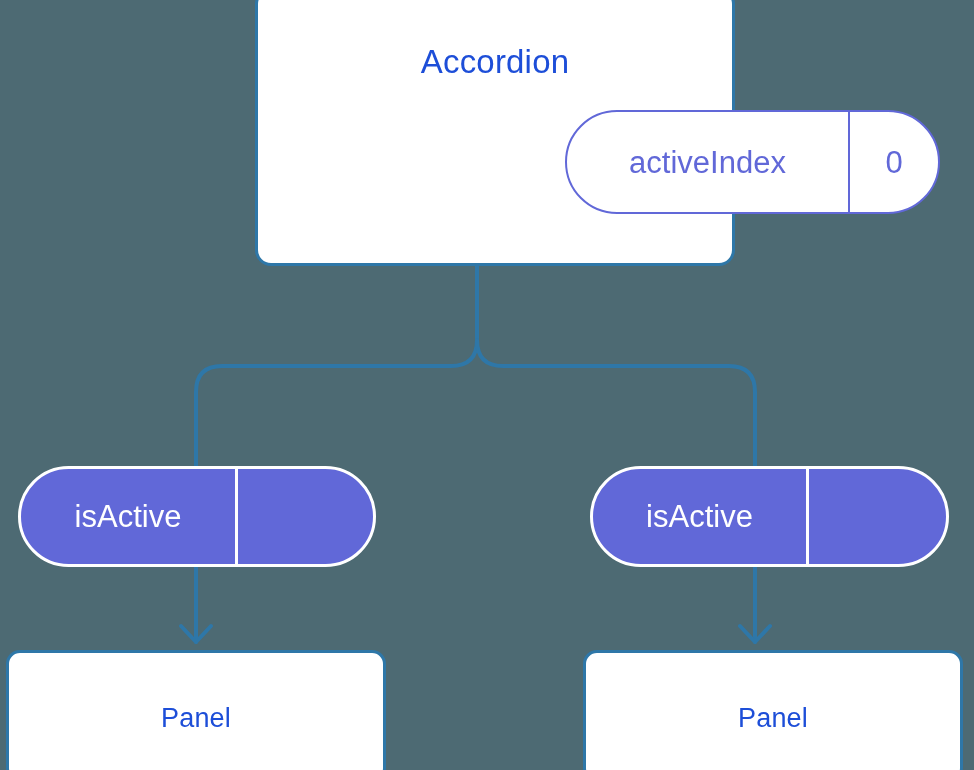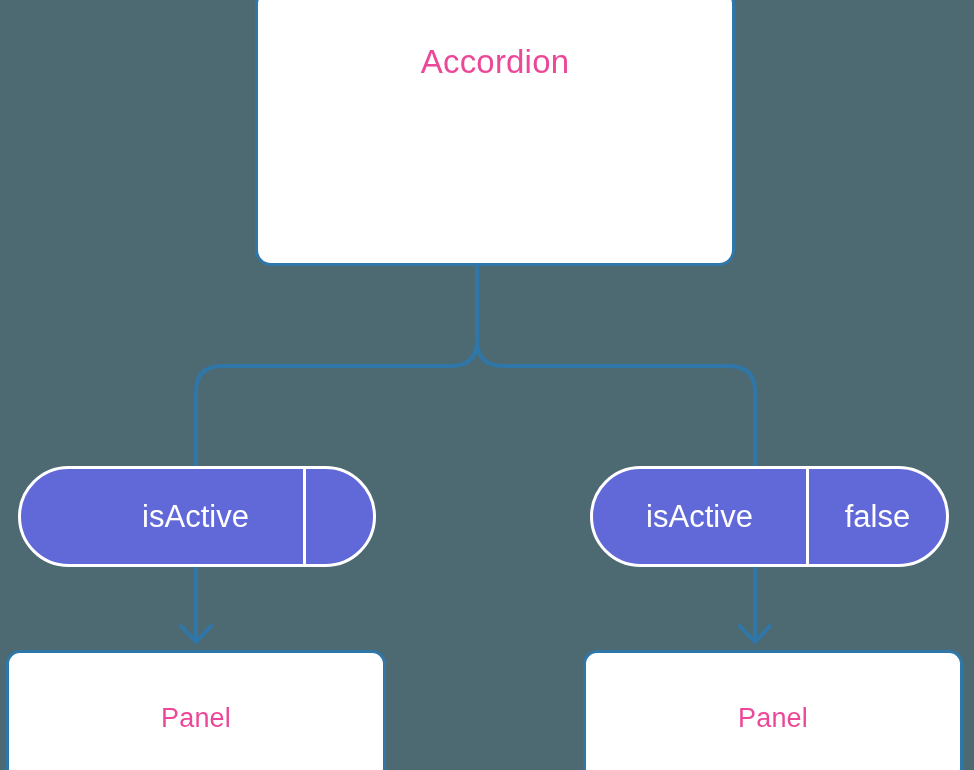--- a/index.html
+++ b/index.html
@@ -38,21 +38,21 @@
     box-sizing: border-box;
     background: #ffffff;
     border: 3px solid #2e77a8;
     border-radius: 14px;
     display: flex;
     flex-direction: column;
     align-items: center;
   }
 
   .card-title {
-    color: #ec4899;
+    color: #1d4ed8;
     font-size: 33px;
     font-weight: 400;
     letter-spacing: 0.2px;
     line-height: 1;
     white-space: nowrap;
   }
 
   
   #accordion-card {
     left: 255px;
@@ -132,21 +132,20 @@
     height: 104px;
     font-size: 31px;
   }
   #pill-active-index .pill-key   { width: 281px; }
   #pill-active-index .pill-value { flex: 1; }
 
   .pill-is-active {
     top: 466px;
     height: 101px;
     font-size: 31px;
-    justify-content: center;
   }
   #pill-is-active-left {
     left: 18px;
     width: 358px;
   }
   #pill-is-active-left .pill-key   { width: 214px; }
   #pill-is-active-left .pill-value { flex: 1; }
 
   #pill-is-active-right {
     left: 590px;
@@ -181,29 +180,32 @@
 
     <g>
       <line x1="755" y1="566" x2="755" y2="642" stroke="#2e77a8" stroke-width="4" stroke-linecap="round"></line>
       <polyline points="740,626 755,642 770,626" fill="none" stroke="#2e77a8" stroke-width="4" stroke-linecap="round" stroke-linejoin="round"></polyline>
     </g>
   </svg>
 
   <div class="card" id="accordion-card">
     <div class="card-title">Accordion</div>
 
+    <div class="state-pill outlined" id="pill-active-index">
+      <div class="pill-key">activeIndex</div>
+      <div class="pill-value">0</div>
+    </div>
   </div>
 
   <div class="state-pill filled pill-is-active" id="pill-is-active-left">
     <div class="pill-key">isActive</div>
   </div>
 
   <div class="state-pill filled pill-is-active" id="pill-is-active-right">
     <div class="pill-key">isActive</div>
-    <div class="pill-value">false</div>
   </div>
 
   <div class="card panel-card" id="panel-card-left">
     <div class="card-title">Panel</div>
   </div>
 
   <div class="card panel-card" id="panel-card-right">
     <div class="card-title">Panel</div>
   </div>
 

